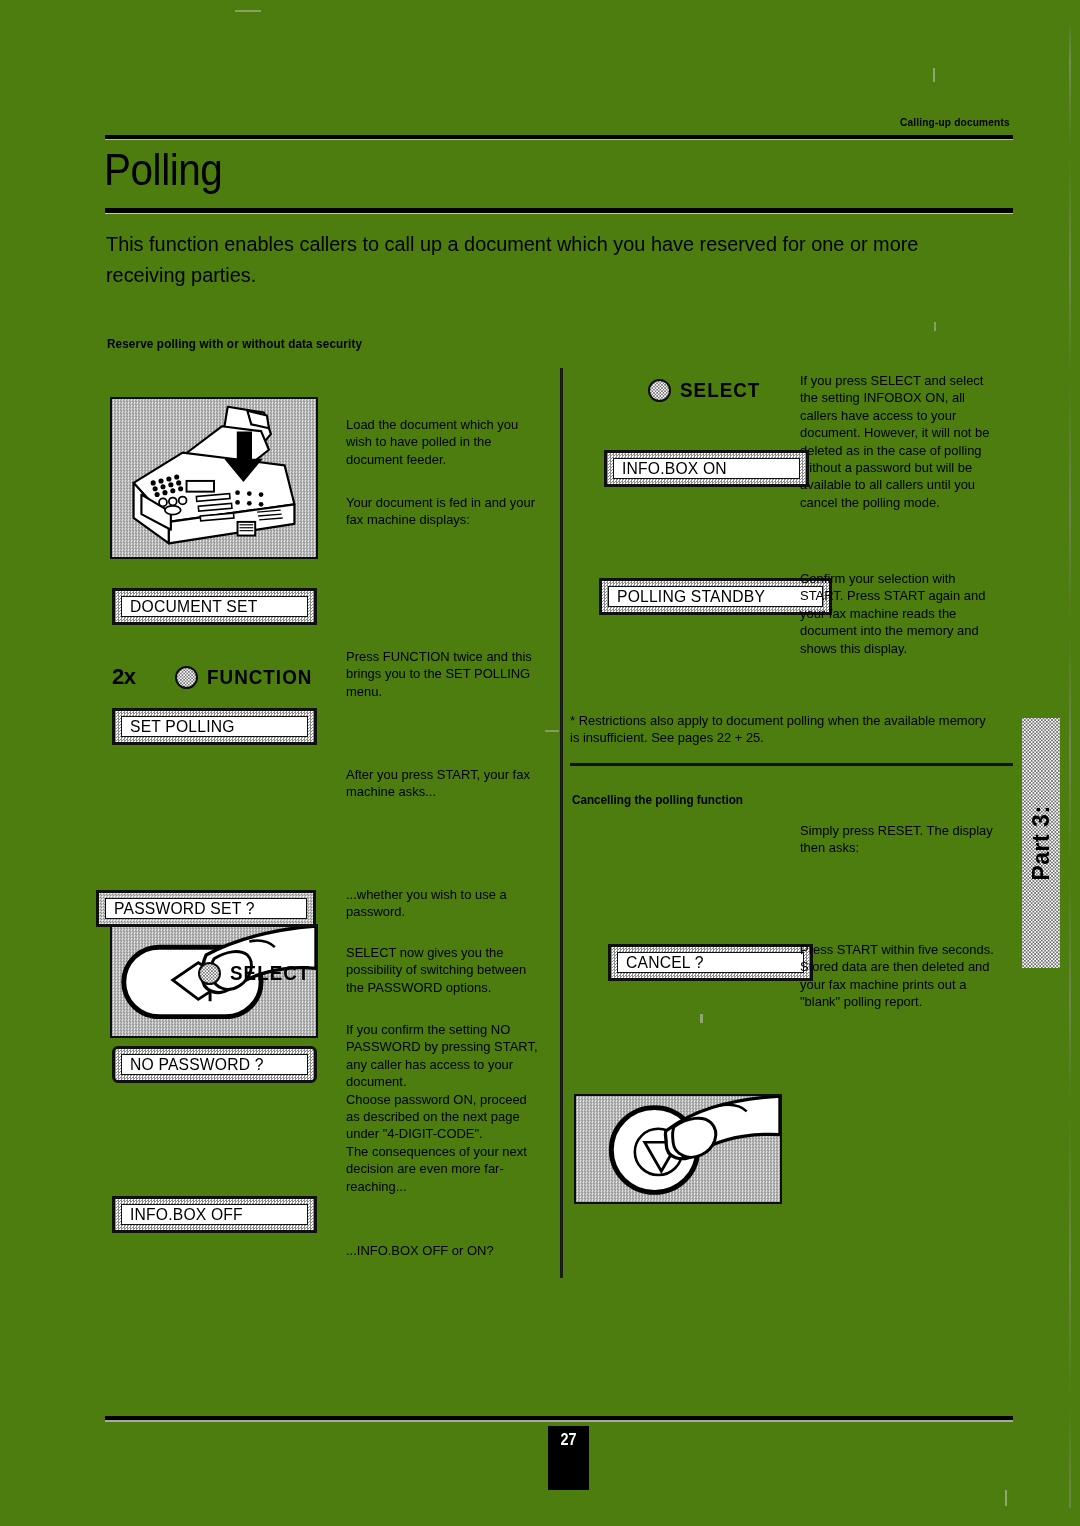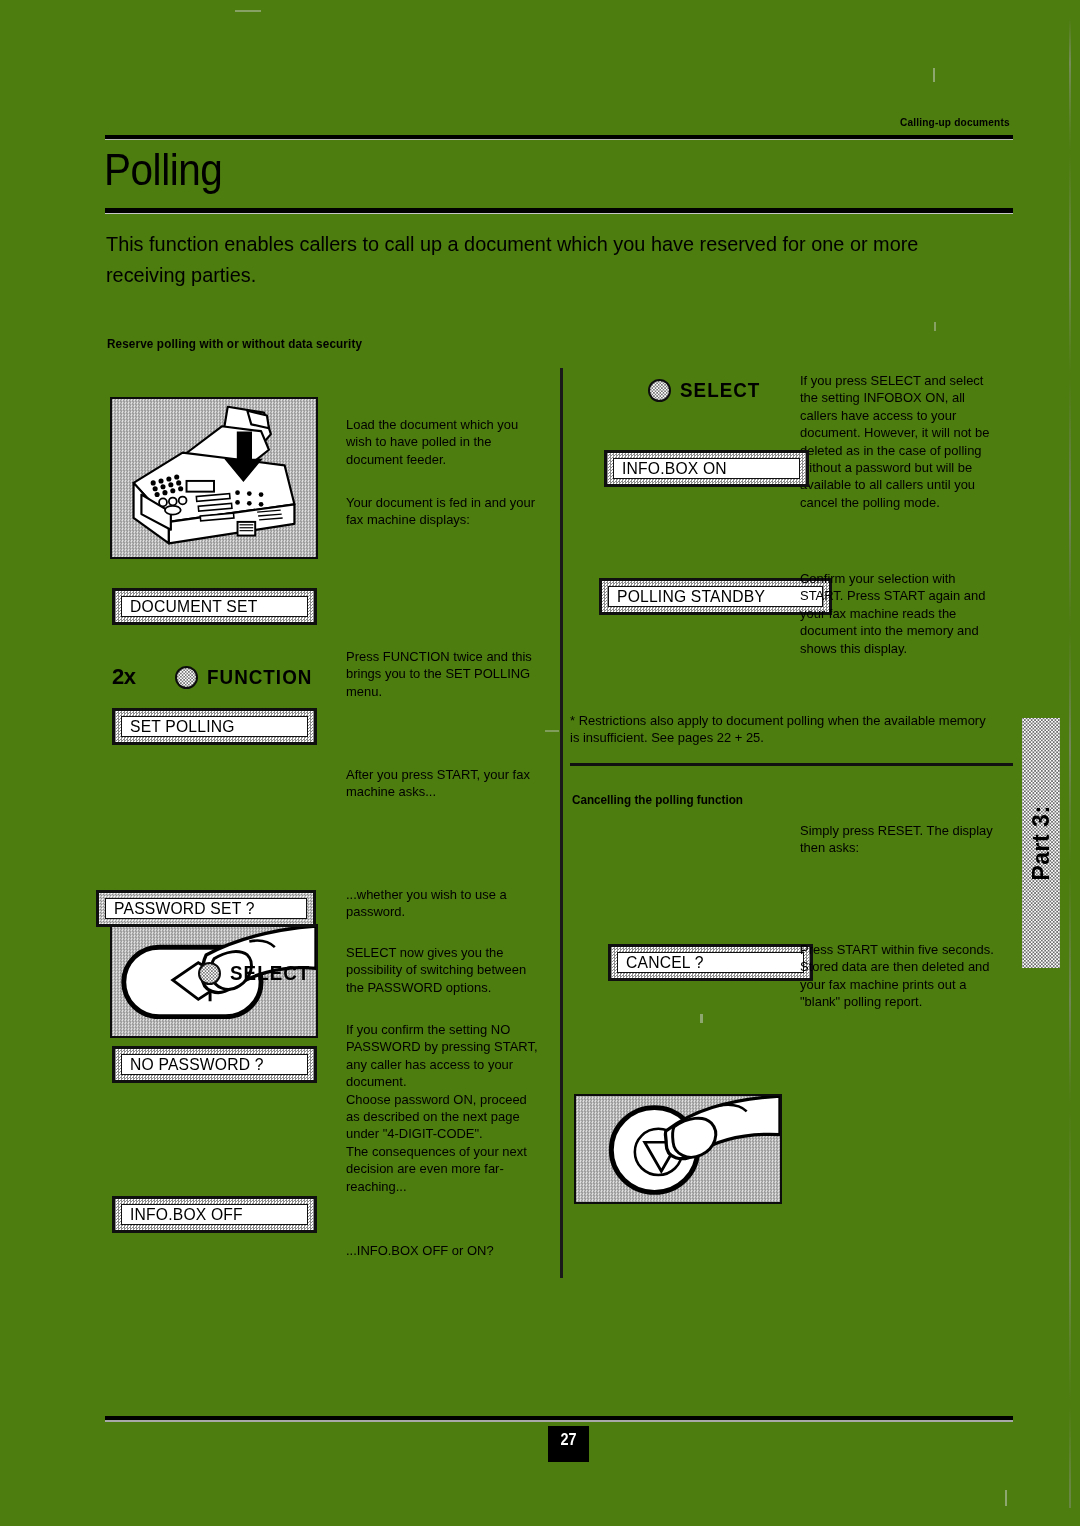--- a/index.html
+++ b/index.html
@@ -145,21 +145,21 @@
   }
 
   
   #footer-rule{
     left:105px;top:1416px;width:908px;height:4px;background:#000;
   }
   #footer-rule:after{
     content:"";position:absolute;left:0;top:4px;width:908px;height:1.5px;background:#a8a8a8;
   }
   #page-number-box{
-    left:548px;top:1426px;width:41px;height:36px;background:#000;
+    left:548px;top:1426px;width:41px;height:64px;background:#000;
     display:flex;align-items:flex-start;justify-content:center;
     padding-top:4px;box-sizing:border-box;
   }
   #page-number{
     color:#fff;font-size:17px;font-weight:bold;
     transform:scaleX(.85);transform-origin:50% 0;
   }
 
   
   .artefact{position:absolute;background:#cfcfcf;}
@@ -310,21 +310,21 @@
 
   <div class="abs body-text" style="left:346px;top:886px;width:200px;">...whether you wish to use a password.</div>
 
   <div class="abs keyrow" style="left:198px;top:958px;width:200px;height:30px;">
     <span class="key-dot"></span>
     <span class="key-label">SELECT</span>
   </div>
 
   <div class="abs body-text" style="left:346px;top:944px;width:200px;">SELECT now gives you the possibility of switching between the PASSWORD options.</div>
 
-  <div class="abs lcd" style="left:112px;top:1046px;width:205px;height:37px;">
+  <div class="abs lcd" style="left:112px;top:1046px;width:205px;height:37px;border-radius:6px;">
     <div class="lcd-inner">
       <span class="lcd-text">NO PASSWORD ?</span>
     </div>
   </div>
 
   <div class="abs body-text" style="left:346px;top:1021px;width:202px;white-space:pre-line;">If you confirm the setting NO PASSWORD by pressing START, any caller has access to your document.
 Choose password ON, proceed as described on the next page under "4-DIGIT-CODE".
 The consequences of your next decision are even more far-reaching...</div>
 
   <div class="abs lcd" style="left:112px;top:1196px;width:205px;height:37px;">

